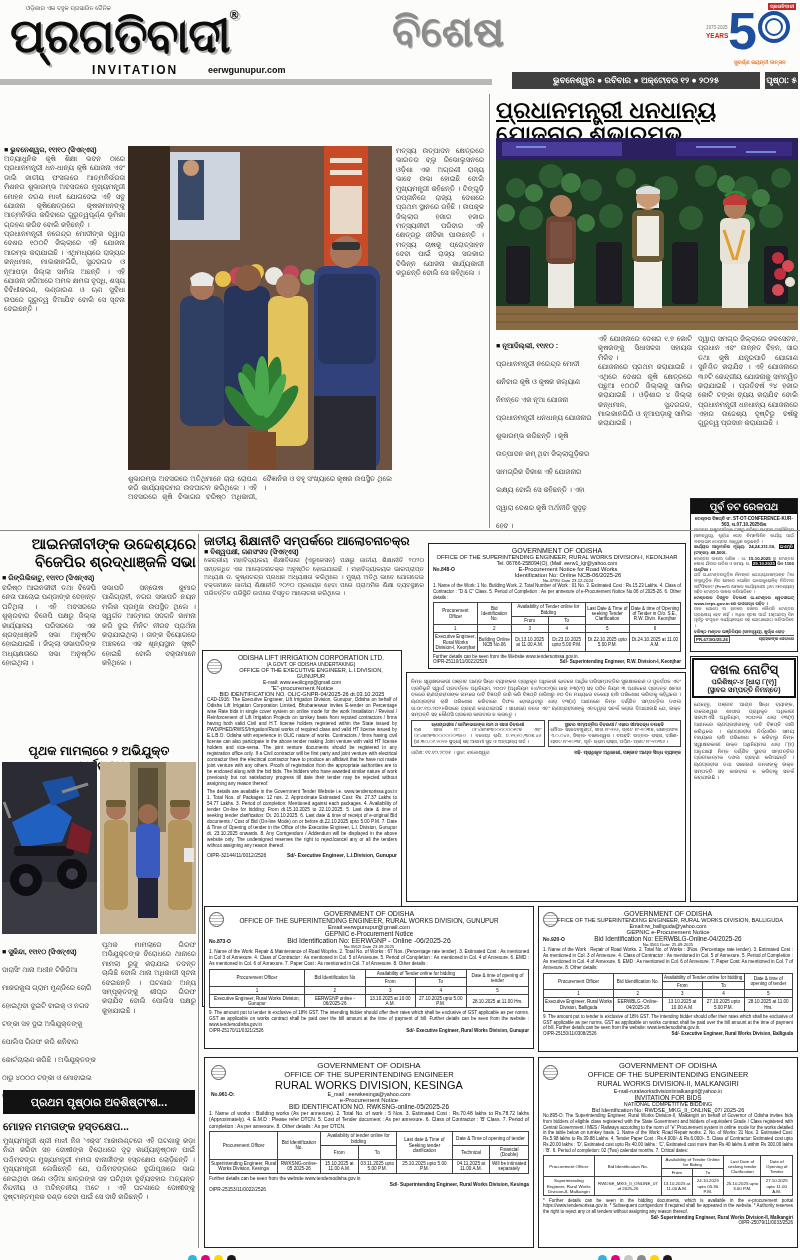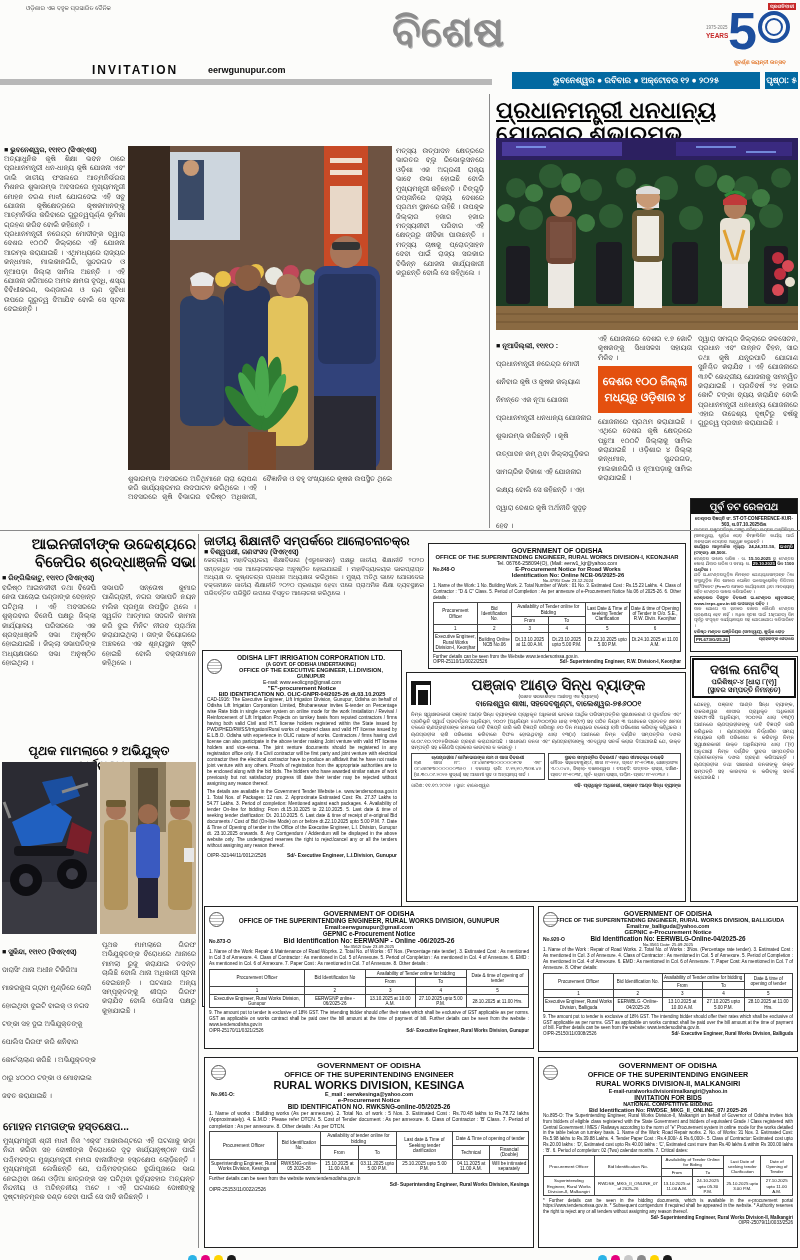--- a/index.html
+++ b/index.html
@@ -14,42 +14,45 @@
   .cols2{column-count:2;column-gap:6px;}
   .dl{font-weight:bold;font-size:7px;}
   .hl-left{font-size:30px;font-weight:bold;line-height:1.05;letter-spacing:-0.5px;color:#050505;}
   .hl-right{font-size:23px;font-weight:bold;line-height:1.05;color:#050505;text-decoration:underline;}
   .hl-mid{font-size:15px;font-weight:bold;line-height:1.2;color:#050505;text-align:right;}
   .hl-sm{font-size:12.5px;font-weight:bold;line-height:1.2;color:#050505;text-align:center;}
   .bluebox{background:#2b7fd0;color:#fff;font-weight:bold;font-size:10.5px;line-height:1.35;text-align:center;padding:7px 3px;margin:5px 0;}
   .orangebox{background:#e4500f;color:#fff;font-weight:bold;font-size:11px;line-height:1.4;text-align:center;padding:8px 3px;margin:4px 0;}
   .blackbanner{background:#121212;color:#fff;font-weight:bold;font-size:11px;display:flex;align-items:center;justify-content:center;}
   .nb{border:1.2px solid #222;background:#fff;padding:3px 4px;overflow:hidden;}
-  .nb .hd{text-align:center;font-weight:bold;}
+  .nb .hd{text-align:center;font-weight:normal;}
   .ntxt{font-size:4.9px;line-height:1.28;text-align:justify;color:#111;}
   .ntable{width:100%;border-collapse:collapse;font-size:4.6px;line-height:1.15;text-align:center;color:#111;margin:2px 0;}
   .ntable td{border:1px solid #444;padding:1px;}
   .rule{background:#8a8a8a;}
   .emblem{width:13px;height:13px;border:1px solid #555;border-radius:50%;display:inline-block;
           background:repeating-linear-gradient(#fff 0 2px,#bbb 2px 3px);}
   .psb-logo{width:20px;height:24px;background:#141414;position:relative;flex:0 0 auto;}
   .psb-logo:after{content:"";position:absolute;left:5px;top:4px;width:10px;height:16px;border:2px solid #fff;border-top-width:5px;}
   .regdot{width:9px;height:9px;border-radius:50%;display:inline-block;margin-right:4px;}
   .inv{background:#111;color:#fff;font-weight:bold;padding:0 1px;}
-  .datebar{background:#0369a1;color:#fff;font-size:8.5px;font-weight:bold;display:flex;align-items:center;justify-content:center;}
+  .datebar{background:#404040;color:#fff;font-size:8.5px;font-weight:bold;display:flex;align-items:center;justify-content:center;}
   .photo{overflow:hidden;background:#666;}
   .photo svg{display:block;width:100%;height:100%;}
   .cap{font-size:7px;line-height:1.3;text-align:justify;color:#222;}
 </style>
 </head>
 <body>
 
 <div id="page">
 
   <div class="abs" style="left:26px;top:5px;font-size:6px;color:#333;">ଓଡ଼ିଶାର ଏକ ବହୁଳ ପ୍ରସାରିତ ଦୈନିକ</div>
+  <div class="abs" style="left:10px;top:8px;font-size:47px;font-weight:bold;color:#0d0d0d;letter-spacing:-1px;text-shadow:2px 2px 0 #b0b0b0;">
+    <span>ପ୍ରଗତିବାଦୀ</span><span style="font-size:12px;vertical-align:top;">®</span>
+  </div>
   <div class="abs b" style="left:92px;top:63px;font-size:12px;letter-spacing:2px;color:#0d0d0d;">INVITATION</div>
   <div class="abs b" style="left:208px;top:65px;font-size:9px;color:#0d0d0d;">eerwgunupur.com</div>
 
   <div class="abs b" style="left:392px;top:8px;font-size:42px;color:#8c8c8c;text-shadow:1px 1px 0 #bbb;">ବିଶେଷ</div>
 
   <div class="abs" style="left:700px;top:3px;width:98px;height:66px;">
     <div style="position:absolute;right:2px;top:0;background:#c62828;color:#fff;font-size:5px;font-weight:bold;padding:0 2px;">ପ୍ରଗତିବାଦୀ</div>
     <div style="position:absolute;left:6px;top:22px;font-size:4.5px;color:#777;">1975-2025</div>
     <div style="position:absolute;left:6px;top:29px;font-size:6.5px;font-weight:bold;color:#c62828;">YEARS</div>
     <div style="position:absolute;left:28px;top:2px;font-size:52px;font-weight:bold;color:#1d4f9e;line-height:1;">5</div>
@@ -197,21 +200,20 @@
       </g>
     </svg>
   </div>
 
   <div class="abs" style="left:496px;top:334px;width:96px;height:162px;">
     <span class="dl">■ ନୂଆଦିଲ୍ଲୀ, ୧୧ା୧୦ :</span>
     <span class="txt" style="display:inline;">ପ୍ରଧାନମନ୍ତ୍ରୀ ନରେନ୍ଦ୍ର ମୋଦୀ ଶନିବାର କୃଷି ଓ କୃଷକ କଲ୍ୟାଣ ନିମନ୍ତେ ଏକ ନୂଆ ଯୋଜନା ପ୍ରଧାନମନ୍ତ୍ରୀ ଧନଧାନ୍ୟ ଯୋଜନାର ଶୁଭାରମ୍ଭ କରିଛନ୍ତି । କୃଷି ଉତ୍ପାଦନ କମ୍ ଥିବା ଜିଲ୍ଲାଗୁଡ଼ିକର ସାମଗ୍ରିକ ବିକାଶ ଏହି ଯୋଜନାର ଲକ୍ଷ୍ୟ ବୋଲି ସେ କହିଛନ୍ତି । ଏହା ଦ୍ୱାରା ଦେଶର କୃଷି ଅର୍ଥନୀତି ସୁଦୃଢ଼ ହେବ ।</span>
   </div>
   <div class="abs" style="left:598px;top:334px;width:94px;height:162px;">
     <div class="txt">ଏହି ଯୋଜନାରେ ଦେଶର ୧.୭ କୋଟି କୃଷକଙ୍କୁ ସିଧାସଳଖ ସହାୟତା ମିଳିବ ।</div>
-    <div class="orangebox">ଦେଶର ୧୦୦ ଜିଲ୍ଲା ମଧ୍ୟରୁ ଓଡ଼ିଶାର ୪</div>
     <div class="txt">ଯୋଜନାରେ ପ୍ରଥମ କରାଯାଇଛି । ଏଥିରେ ଦେଶର କୃଷି କ୍ଷେତ୍ରରେ ପଛୁଆ ୧୦୦ଟି ଜିଲ୍ଲାକୁ ସାମିଲ କରାଯାଇଛି । ଓଡ଼ିଶାର ୪ ଜିଲ୍ଲା କନ୍ଧମାଳ, ସୁନ୍ଦରଗଡ, ମାଲକାନଗିରି ଓ ନୂଆପଡ଼ାକୁ ସାମିଲ କରାଯାଇଛି ।</div>
   </div>
   <div class="abs txt" style="left:698px;top:334px;width:100px;height:160px;">ଦ୍ୱାରା ସମଗ୍ର ଜିଲ୍ଲାରେ ଜଳସେଚନ, ପ୍ରଧାନ ଏବଂ ଉନ୍ନତ ବିହନ, ସାର ତଥା କୃଷି ଯନ୍ତ୍ରପାତି ଯୋଗାଣ ସୁନିଶ୍ଚିତ କରାଯିବ । ଏହି ଯୋଜନାରେ ୩୬ଟି କେନ୍ଦ୍ରୀୟ ଯୋଜନାକୁ ସମନ୍ୱିତ କରାଯାଇଛି । ପ୍ରତିବର୍ଷ ୨୪ ହଜାର କୋଟି ଟଙ୍କା ବ୍ୟୟ କରାଯିବ ବୋଲି ପ୍ରଧାନମନ୍ତ୍ରୀ ଧନଧାନ୍ୟ ଯୋଜନାରେ ଏହାର ଉଦ୍ଦେଶ୍ୟ ଦୃଷ୍ଟିରୁ ବର୍ଷକୁ ଗୁରୁତ୍ୱ ପ୍ରଦାନ କରାଯାଇଛି ।</div>
 
   <div class="abs nb" style="left:690px;top:498px;width:108px;height:154px;padding:0;">
     <div class="blackbanner" style="height:15px;font-size:10px;">ପୂର୍ବ ତଟ ରେଳପଥ</div>
     <div style="padding:2px 3px;">
       <div style="font-size:4.6px;font-weight:bold;text-align:center;line-height:1.25;">ଟେଣ୍ଡର ବିଜ୍ଞପ୍ତି ସଂ. ST-OT-CONFERENCE-KUR-503, ତା.07.10.2025ରିଖ</div>
       <div class="ntxt" style="font-size:4.4px;">ଭାରତର ରାଷ୍ଟ୍ରପତିଙ୍କ ପକ୍ଷରୁ ବରିଷ୍ଠ ମଣ୍ଡଳ ଇଞ୍ଜିନିୟର (ସମନ୍ୱୟ), ଖୁର୍ଦ୍ଧା ରୋଡ଼ ନିମ୍ନଲିଖିତ କାର୍ଯ୍ୟ ପାଇଁ ଅନଲାଇନ ଟେଣ୍ଡର ଆହ୍ୱାନ କରୁଛନ୍ତି ।</div>
       <div class="ntxt" style="font-size:4.4px;">
@@ -296,20 +298,21 @@
   <div class="abs" style="left:2px;top:940px;width:194px;height:146px;">
     <div style="display:flex;gap:6px;">
       <div style="width:50%;">
         <span class="dl">■ ସୁକିନ୍ଦା, ୧୧ା୧୦ (ସିଏନ୍‌ଏସ୍)</span>
         <span class="txt" style="display:inline;">ଦାରାସିଂ ଥାନା ଅଧୀନ ଟିକିରିଆ ମାକରକୁଳା ଗ୍ରାମ ମୁଣ୍ଡିରେ ଚୋରି ହୋଇଥିବା ଦୁଇଟି ବାଇକ୍ ଓ ନଗଦ ଟଙ୍କା ସହ ଦୁଇ ଅଭିଯୁକ୍ତଙ୍କୁ ପୋଲିସ ଗିରଫ କରି ଶନିବାର କୋର୍ଟଚାଲାଣ କରିଛି । ଅଭିଯୁକ୍ତଙ୍କ ଠାରୁ ୪୦୦୦ ଟଙ୍କା ଓ ମୋବାଇଲ ଜବତ କରାଯାଇଛି ।</span>
       </div>
       <div class="txt" style="width:50%;height:142px;">ପୃଥକ ମାମଲାରେ ଗିରଫ ଅଭିଯୁକ୍ତଙ୍କ ବିରୋଧରେ ଥାନାରେ ମାମଲା ରୁଜୁ କରାଯାଇ ତଦନ୍ତ ଚାଲିଛି ବୋଲି ଥାନା ଅଧିକାରୀ ସୂଚନା ଦେଇଛନ୍ତି । ଘଟଣାର ଅନ୍ୟ ସମ୍ପୃକ୍ତଙ୍କୁ ଶୀଘ୍ର ଗିରଫ କରାଯିବ ବୋଲି ପୋଲିସ ପକ୍ଷରୁ କୁହାଯାଇଛି ।</div>
     </div>
   </div>
 
+  <div class="abs blackbanner" style="left:3px;top:1090px;width:192px;height:24px;">ପ୍ରଥମ ପୃଷ୍ଠାର ଅବଶିଷ୍ଟାଂଶ...</div>
   <div class="abs b" style="left:3px;top:1120px;width:192px;font-size:10.5px;">ମୋହନ ମମତାଙ୍କ ହସ୍ତକ୍ଷେପ...</div>
   <div class="abs txt" style="left:3px;top:1136px;width:192px;height:118px;">ମୁଖ୍ୟମନ୍ତ୍ରୀ ଶ୍ରୀ ମାଝୀ ନିଜ 'ଏକ୍ସ' ଆକାଉଣ୍ଟରେ ଏହି ଘଟଣାକୁ କଡ଼ା ନିନ୍ଦା କରିବା ସହ ଦୋଷୀଙ୍କ ବିରୋଧରେ ଦୃଢ଼ କାର୍ଯ୍ୟାନୁଷ୍ଠାନ ପାଇଁ ପଶ୍ଚିମବଙ୍ଗ ମୁଖ୍ୟମନ୍ତ୍ରୀ ମମତା ବାନାର୍ଜୀଙ୍କ ହସ୍ତକ୍ଷେପ ଲୋଡ଼ିଛନ୍ତି । ମୁଖ୍ୟମନ୍ତ୍ରୀ ଲେଖିଛନ୍ତି ଯେ, ପଶ୍ଚିମବଙ୍ଗରେ ଦୁର୍ଗାପୂଜାରେ ଭାଗ ନେଇଥିବା ଜଣେ ଓଡ଼ିଆ ଛାତ୍ରଙ୍କ ସହ ଘଟିଥିବା ଦୁର୍ବ୍ୟବହାର ଅତ୍ୟନ୍ତ ନିନ୍ଦନୀୟ ଓ ଅଚିନ୍ତନୀୟ ଅଟେ । ଏହି ଘଟଣାରେ ଦୋଷୀଙ୍କୁ ଦୃଷ୍ଟାନ୍ତମୂଳକ ଦଣ୍ଡ ଦେବା ପାଇଁ ସେ ଦାବି କରିଛନ୍ତି ।</div>
 
   <div class="abs" style="left:204px;top:534px;width:220px;height:112px;">
     <div class="hl-sm" style="text-align:left;font-size:12px;">ଜାତୀୟ ଶିକ୍ଷାନୀତି ସମ୍ପର୍କରେ ଆଲୋଚନାଚକ୍ର</div>
     <div class="dl">■ ବିଶ୍ୱପକ୍ଷୀ, ଗଣସଂସଦ (ସିଏନ୍‌ଏସ୍)</div>
     <div class="txt6" style="height:78px;">କେନ୍ଦ୍ରୀୟ ମହାବିଦ୍ୟାଳୟ ଶିକ୍ଷାବିଭାଗ (ଏଡୁକେସନ) ପକ୍ଷରୁ ଜାତୀୟ ଶିକ୍ଷାନୀତି ୨୦୨୦ ସମ୍ବନ୍ଧିତ ଏକ ଆଲୋଚନାଚକ୍ର ଅନୁଷ୍ଠିତ ହୋଇଯାଇଛି । ମହାବିଦ୍ୟାଳୟର ଭାରପ୍ରାପ୍ତ ଅଧ୍ୟକ୍ଷ ଡ. କୃଷ୍ଣଚନ୍ଦ୍ର ପ୍ରଧାନ ଅଧ୍ୟକ୍ଷତା କରିଥିଲେ । ମୁଖ୍ୟ ଅତିଥି ଭାବେ ଯୋଗଦେଇ ବକ୍ତାମାନେ ଜାତୀୟ ଶିକ୍ଷାନୀତି ୨୦୨୦ ପ୍ରଣୟନ ହେବା ପରେ ପ୍ରାଥମିକ ଶିକ୍ଷା ବ୍ୟବସ୍ଥାରେ ପରିବର୍ତ୍ତିତ ପରିସ୍ଥିତି ଉପରେ ବିସ୍ତୃତ ଆଲୋଚନା କରିଥିଲେ ।</div>
   </div>
 
   <div class="abs nb" style="left:202px;top:650px;width:200px;height:357px;border-width:1.5px;">
@@ -379,28 +382,20 @@
     <div style="display:flex;justify-content:space-between;font-size:4.6px;">
       <span>Further details can be seen from the Website www.tendersorissa.gov.in.</span>
     </div>
     <div style="display:flex;justify-content:space-between;font-size:4.6px;">
       <span>OIPR-25110/11/0022/2526</span>
       <span class="b">Sd/- Superintending Engineer, R.W. Division-I, Keonjhar</span>
     </div>
   </div>
 
   <div class="abs nb" style="left:406px;top:672px;width:280px;height:230px;">
-    <div style="display:flex;align-items:center;gap:5px;">
-      <span class="psb-logo"></span>
-      <div style="flex:1;text-align:center;">
-        <div class="b" style="font-size:15px;">ପଞ୍ଜାବ ଆଣ୍ଡ ସିନ୍ଧ ବ୍ୟାଙ୍କ</div>
-        <div style="font-size:4.8px;">(ଭାରତ ସରକାରଙ୍କ ଅଧୀନସ୍ଥ ଏକ ବ୍ୟାଙ୍କ)</div>
-        <div class="b" style="font-size:7.5px;">ବାଲେଶ୍ୱର ଶାଖା, ସହଦେବଖୁଣ୍ଟା, ବାଲେଶ୍ୱର-୭୫୬୦୦୧</div>
-      </div>
-    </div>
     <div class="ntxt" style="font-size:5.2px;margin-top:2px;">ନିମ୍ନ ସ୍ୱାକ୍ଷରକାରୀ ପଞ୍ଜାବ ଆଣ୍ଡ ସିନ୍ଧ ବ୍ୟାଙ୍କର ପ୍ରାଧିକୃତ ଅଧିକାରୀ ଭାବରେ ଆର୍ଥିକ ପରିସମ୍ପତ୍ତିର ସୁରକ୍ଷାକରଣ ଓ ପୁନର୍ଗଠନ ଏବଂ ପ୍ରତିଭୂତି ସ୍ୱାର୍ଥ ପ୍ରବର୍ତ୍ତନ ଅଧିନିୟମ, ୨୦୦୨ (ଅଧିନିୟମ ୫୪/୨୦୦୨)ର ଧାରା ୧୩(୧୨) ସହ ପଠିତ ନିୟମ ୩ ଅଧୀନରେ ପ୍ରଦତ୍ତ କ୍ଷମତା ବଳରେ ଋଣଗ୍ରହୀତାଙ୍କ ନାମରେ ଦାବି ବିଜ୍ଞପ୍ତି ଜାରି କରି ବିଜ୍ଞପ୍ତି ତାରିଖରୁ ୬୦ ଦିନ ମଧ୍ୟରେ ବକେୟା ରାଶି ପରିଶୋଧ କରିବାକୁ କହିଥିଲେ । ଋଣଗ୍ରହୀତା ରାଶି ପରିଶୋଧ କରିବାରେ ବିଫଳ ହୋଇଥିବାରୁ ଧାରା ୧୩(୪) ଅଧୀନରେ ନିମ୍ନ ବର୍ଣ୍ଣିତ ସମ୍ପତ୍ତିର ଦଖଲ ତା.୦୯.୧୦.୨୦୨୫ରିଖରେ ଗ୍ରହଣ କରାଯାଇଅଛି । ସାଧାରଣ ଜନତା ଏବଂ ଋଣଗ୍ରହୀତାଙ୍କୁ ଏତଦ୍ୱାରା ସତର୍କ କରାଇ ଦିଆଯାଉଛି ଯେ, ଉକ୍ତ ସମ୍ପତ୍ତି ସହ କୌଣସି ପ୍ରକାର କାରବାର ନ କରନ୍ତୁ ।</div>
     <div style="display:flex;gap:3px;margin-top:2px;">
       <div style="width:50%;border:0.8px solid #444;padding:1px 2px;">
         <div class="b c" style="font-size:4.8px;">ଋଣଗ୍ରହୀତା / ଜାମିନଦାରଙ୍କ ନାମ ଓ ଖାତା ବିବରଣୀ</div>
         <div class="ntxt" style="font-size:4.8px;">ଋଣ ଖାତା ନଂ: ୦୮୪୭୯୭୩୦୦୦୦୦୦୧୯୭ ଏବଂ ୦୮୪୭୯୭୩୦୦୦୦୦୦୩୫୦ । ବକେୟା ରାଶି: ଟ.୧୨,୧୦,୩୦୭.୪୫ (ତା.୩୦.୦୯.୨୦୨୫ ସୁଦ୍ଧା) ସହ ଆଗାମୀ ସୁଦ ଓ ଅନ୍ୟାନ୍ୟ ଖର୍ଚ୍ଚ ।</div>
       </div>
       <div style="width:50%;border:0.8px solid #444;padding:1px 2px;">
         <div class="b c" style="font-size:4.8px;">ସ୍ଥାବର ସମ୍ପତ୍ତିର ବିବରଣୀ / ଏହାର ସୀମାବଦ୍ଧ ଚଉହଦି</div>
         <div class="ntxt" style="font-size:4.8px;">ମୌଜା- ସହଦେବଖୁଣ୍ଟା, ଖାତା ନଂ-୨୧୫, ପ୍ଲଟ ନଂ-୧୦୩୭, କ୍ଷେତ୍ରଫଳ ଏ.୦.୦୪୫, ଜିଲ୍ଲା- ବାଲେଶ୍ୱର । ଚଉହଦି: ଉତ୍ତର- ରାସ୍ତା, ଦକ୍ଷିଣ- ପ୍ଲଟ ନଂ-୧୦୩୮, ପୂର୍ବ- ଗ୍ରାମ ରାସ୍ତା, ପଶ୍ଚିମ- ପ୍ଲଟ ନଂ-୧୦୩୬ ।</div>
       </div>

